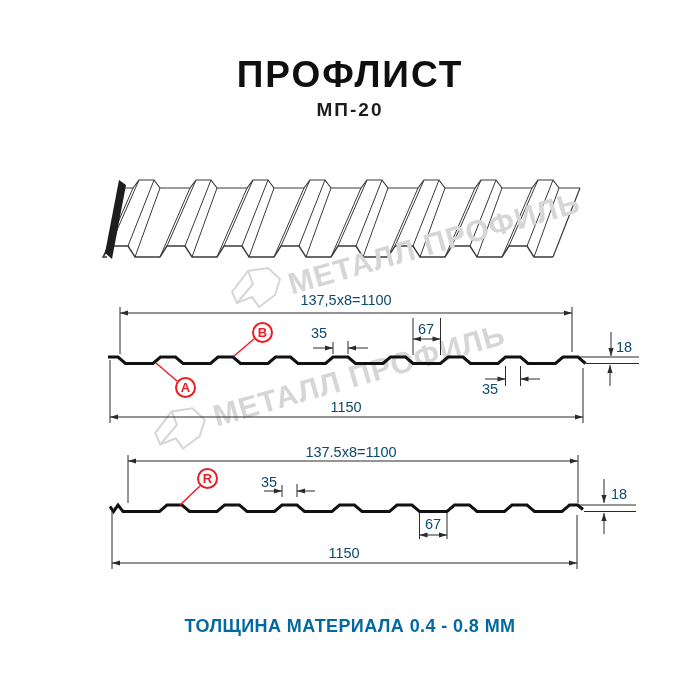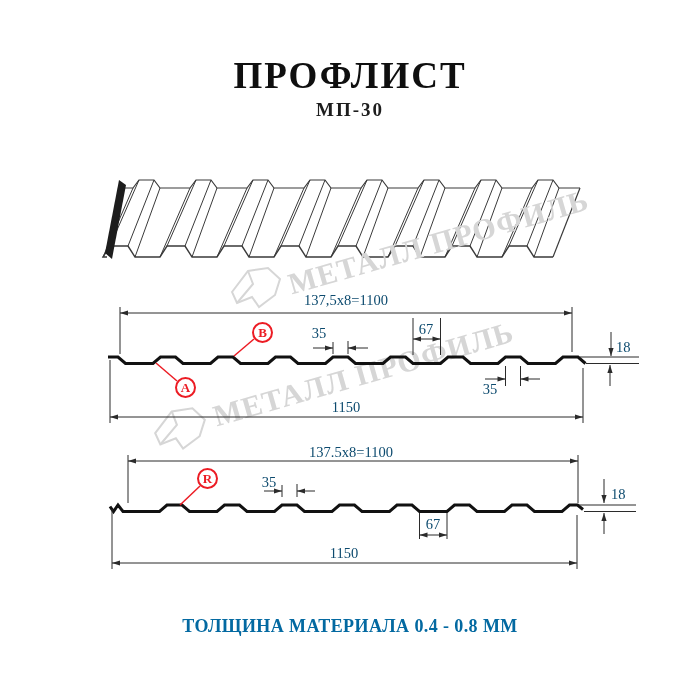--- a/index.html
+++ b/index.html
@@ -3,21 +3,21 @@
 <meta charset="utf-8">
 <style>
   :root{
     --red:#ec1c24;
     --ink:#111111;
     --dim:#2b2b2b;
     --wm:#d6d6d6;
   }
   html,body{margin:0;padding:0;background:#fff;}
   .page{position:relative;width:700px;height:700px;background:#fff;overflow:hidden;
-        font-family:Liberation Serif, serif;}
+        font-family:Liberation Sans, sans-serif;}
   .title{position:absolute;left:0;top:54px;width:100%;text-align:center;
          font-size:37px;font-weight:800;letter-spacing:2px;color:#0f0f0f;}
   .subtitle{position:absolute;left:0;top:99px;width:100%;text-align:center;
             font-size:19px;font-weight:600;letter-spacing:2px;color:#1d1d1d;}
   .footer{position:absolute;left:0;top:616px;width:100%;text-align:center;
           font-size:18px;font-weight:600;letter-spacing:.4px;color:#0369a1;}
   .wm-text{position:absolute;color:var(--wm);font-weight:700;font-size:30px;
            letter-spacing:1px;white-space:nowrap;transform:rotate(-16deg);
            transform-origin:0 50%;user-select:none;}
   .wm-logo{position:absolute;}
@@ -28,21 +28,21 @@
   .rc{position:absolute;width:21px;height:21px;box-sizing:border-box;
       border:2px solid var(--red);border-radius:50%;color:var(--red);
       font-size:13px;font-weight:bold;display:flex;align-items:center;justify-content:center;}
 </style>
 </head>
 <body>
 
 <div class="page">
 
   <div class="title">ПРОФЛИСТ</div>
-  <div class="subtitle">МП-30</div>
+  <div class="subtitle">МП-20</div>
 
   <svg id="sheet3d" style="position:absolute;left:75px;top:160px;" width="530" height="112" viewBox="0 0 530 112">
       <path d="M46 28 L58 28 L64 20 L79 20 L85 28 L115 28 L121 20 L136 20 L142 28 L172 28 L178 20 L193 20 L199 28 L229 28 L235 20 L250 20 L256 28 L286 28 L292 20 L307 20 L313 28 L343 28 L349 20 L364 20 L370 28 L400 28 L406 20 L421 20 L427 28 L457 28 L463 20 L478 20 L484 28 L505 28" fill="none" stroke="#3a3a3a" stroke-width="1.2"></path>
       <path d="M32 97 L28 97 L35 86 L53 86 L60 97 L85 97 L92 86 L110 86 L117 97 L142 97 L149 86 L167 86 L174 97 L199 97 L206 86 L224 86 L231 97 L256 97 L263 86 L281 86 L288 97 L313 97 L320 86 L338 86 L345 97 L370 97 L377 86 L395 86 L402 97 L427 97 L434 86 L452 86 L459 97 L478 97" fill="none" stroke="#3a3a3a" stroke-width="1.4"></path>
       <line x1="58" y1="28" x2="28" y2="97" stroke-width="1" stroke="#3a3a3a"></line>
       <line x1="64" y1="20" x2="35" y2="86" stroke-width="1" stroke="#3a3a3a"></line>
       <line x1="79" y1="20" x2="53" y2="86" stroke-width="1" stroke="#3a3a3a"></line>
       <line x1="85" y1="28" x2="60" y2="97" stroke-width="1" stroke="#3a3a3a"></line>
       <line x1="115" y1="28" x2="85" y2="97" stroke-width="1" stroke="#3a3a3a"></line>
       <line x1="121" y1="20" x2="92" y2="86" stroke-width="1" stroke="#3a3a3a"></line>

